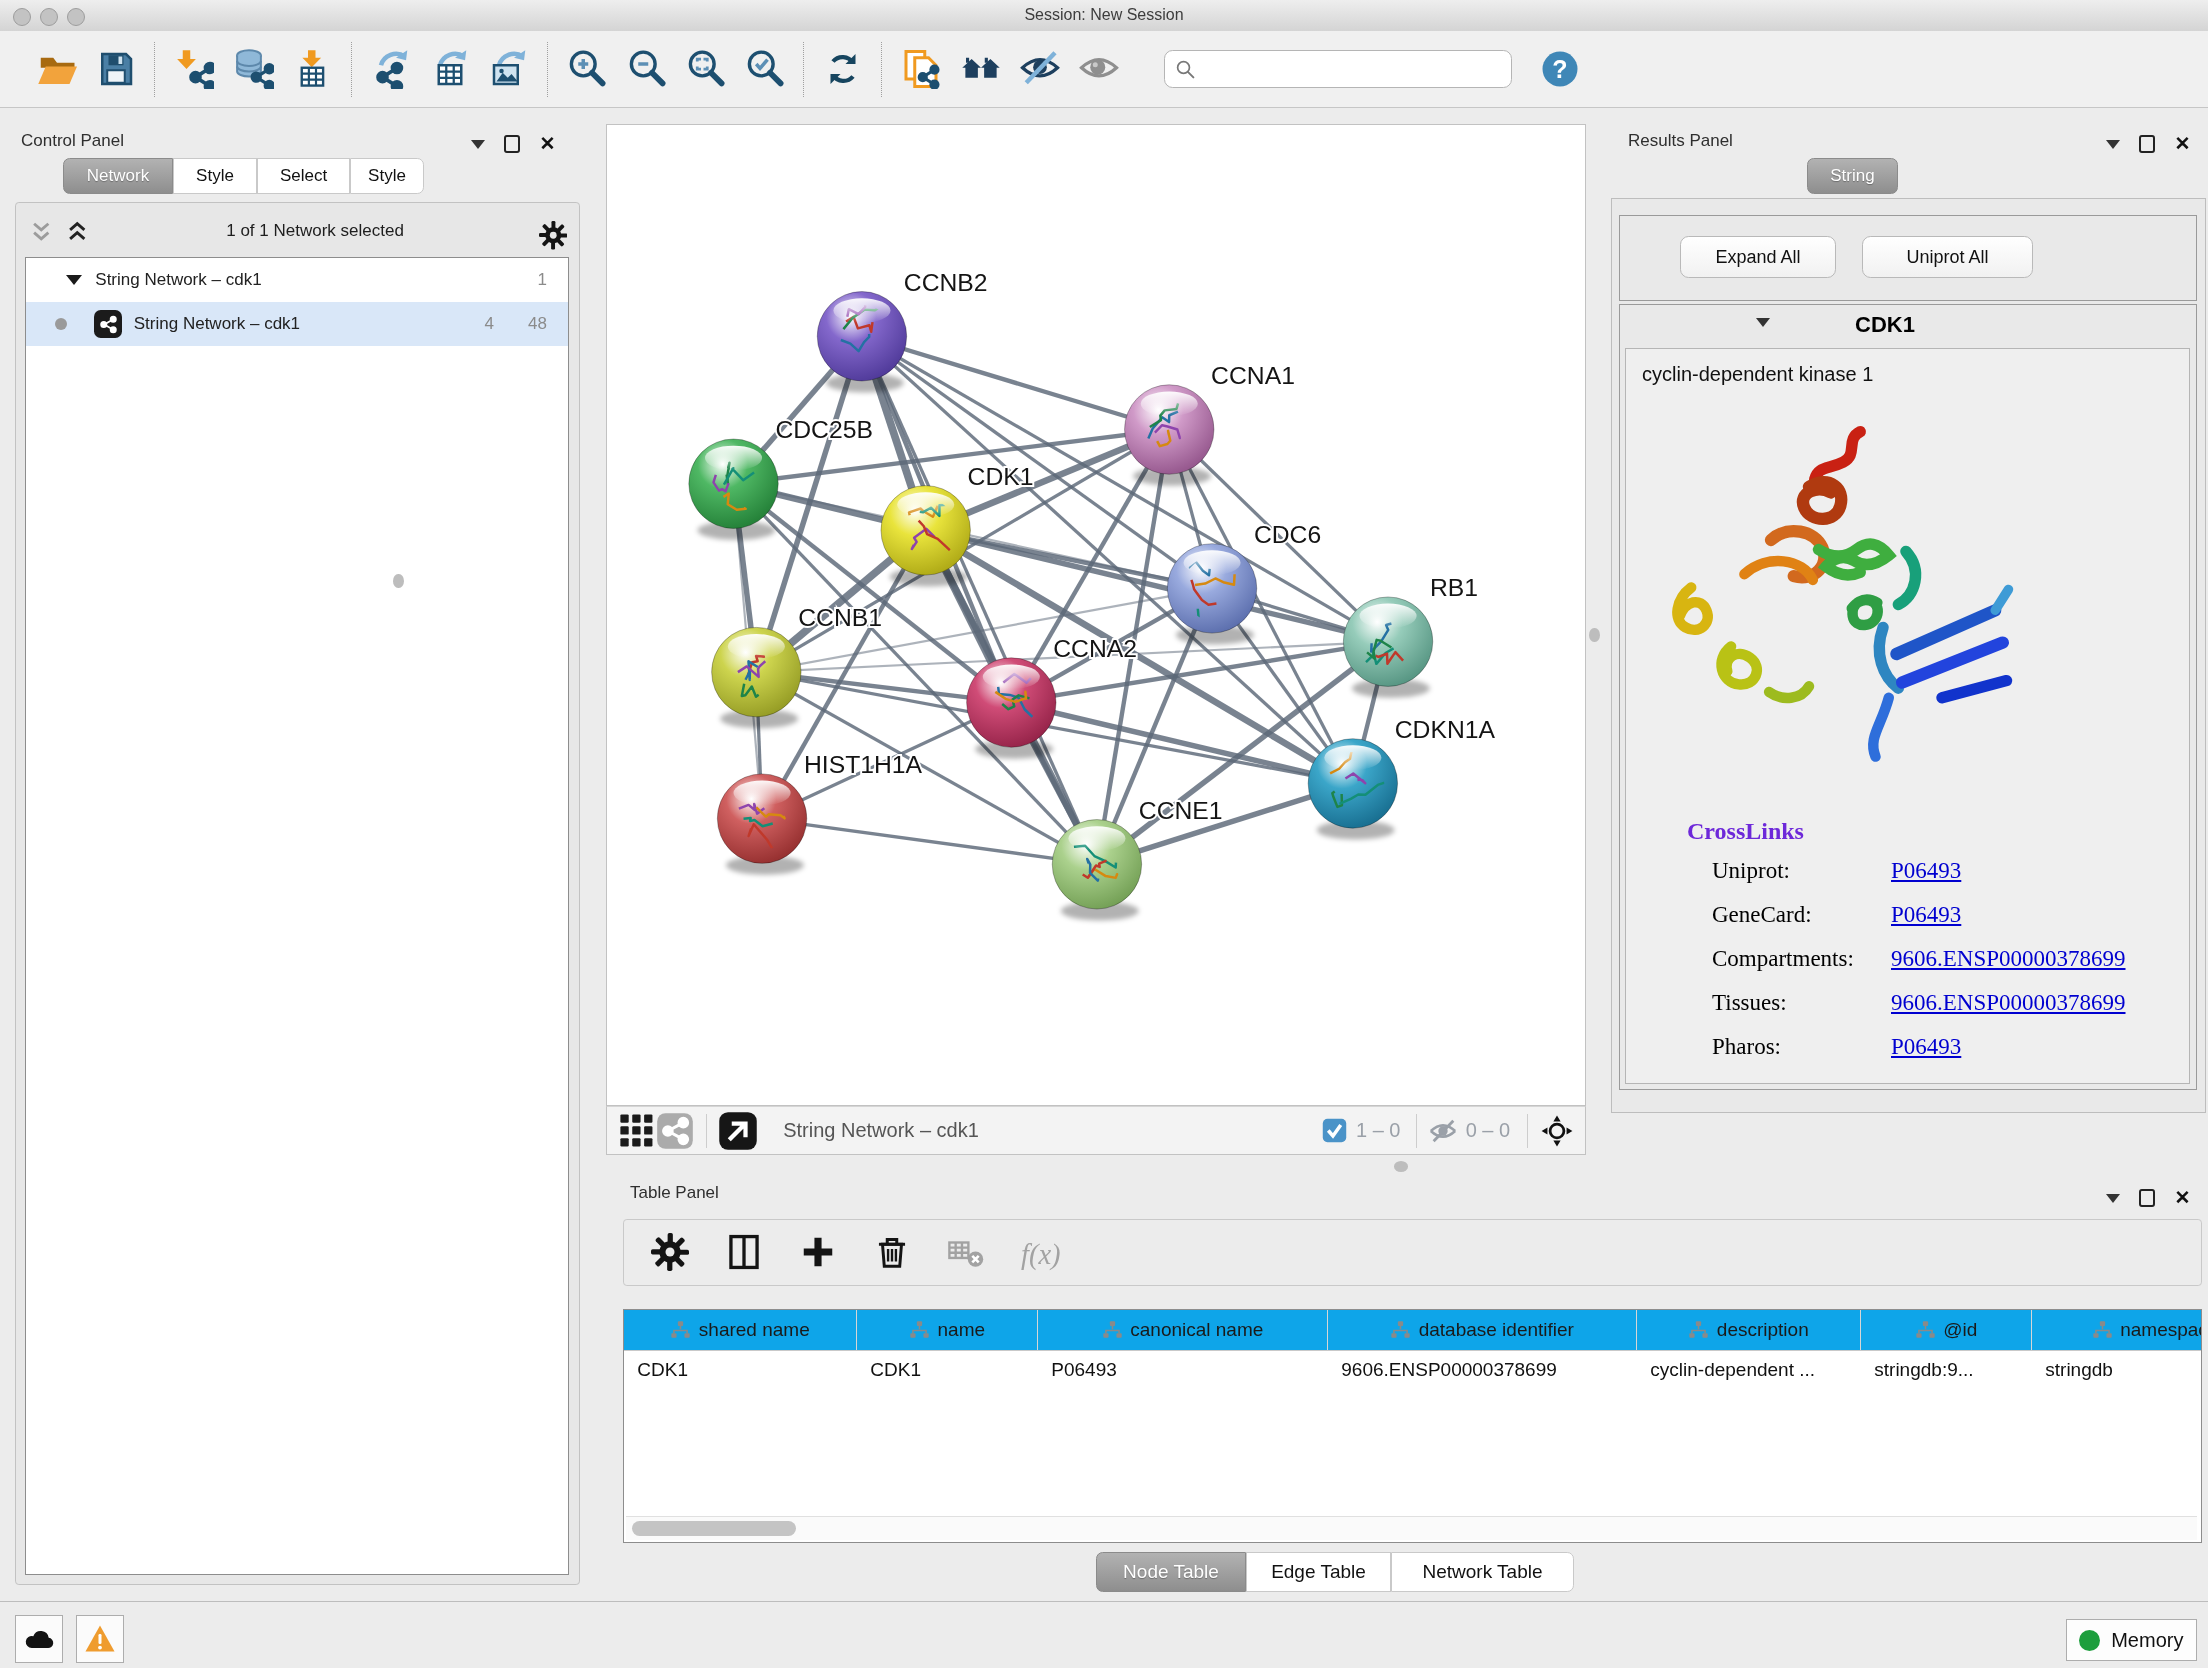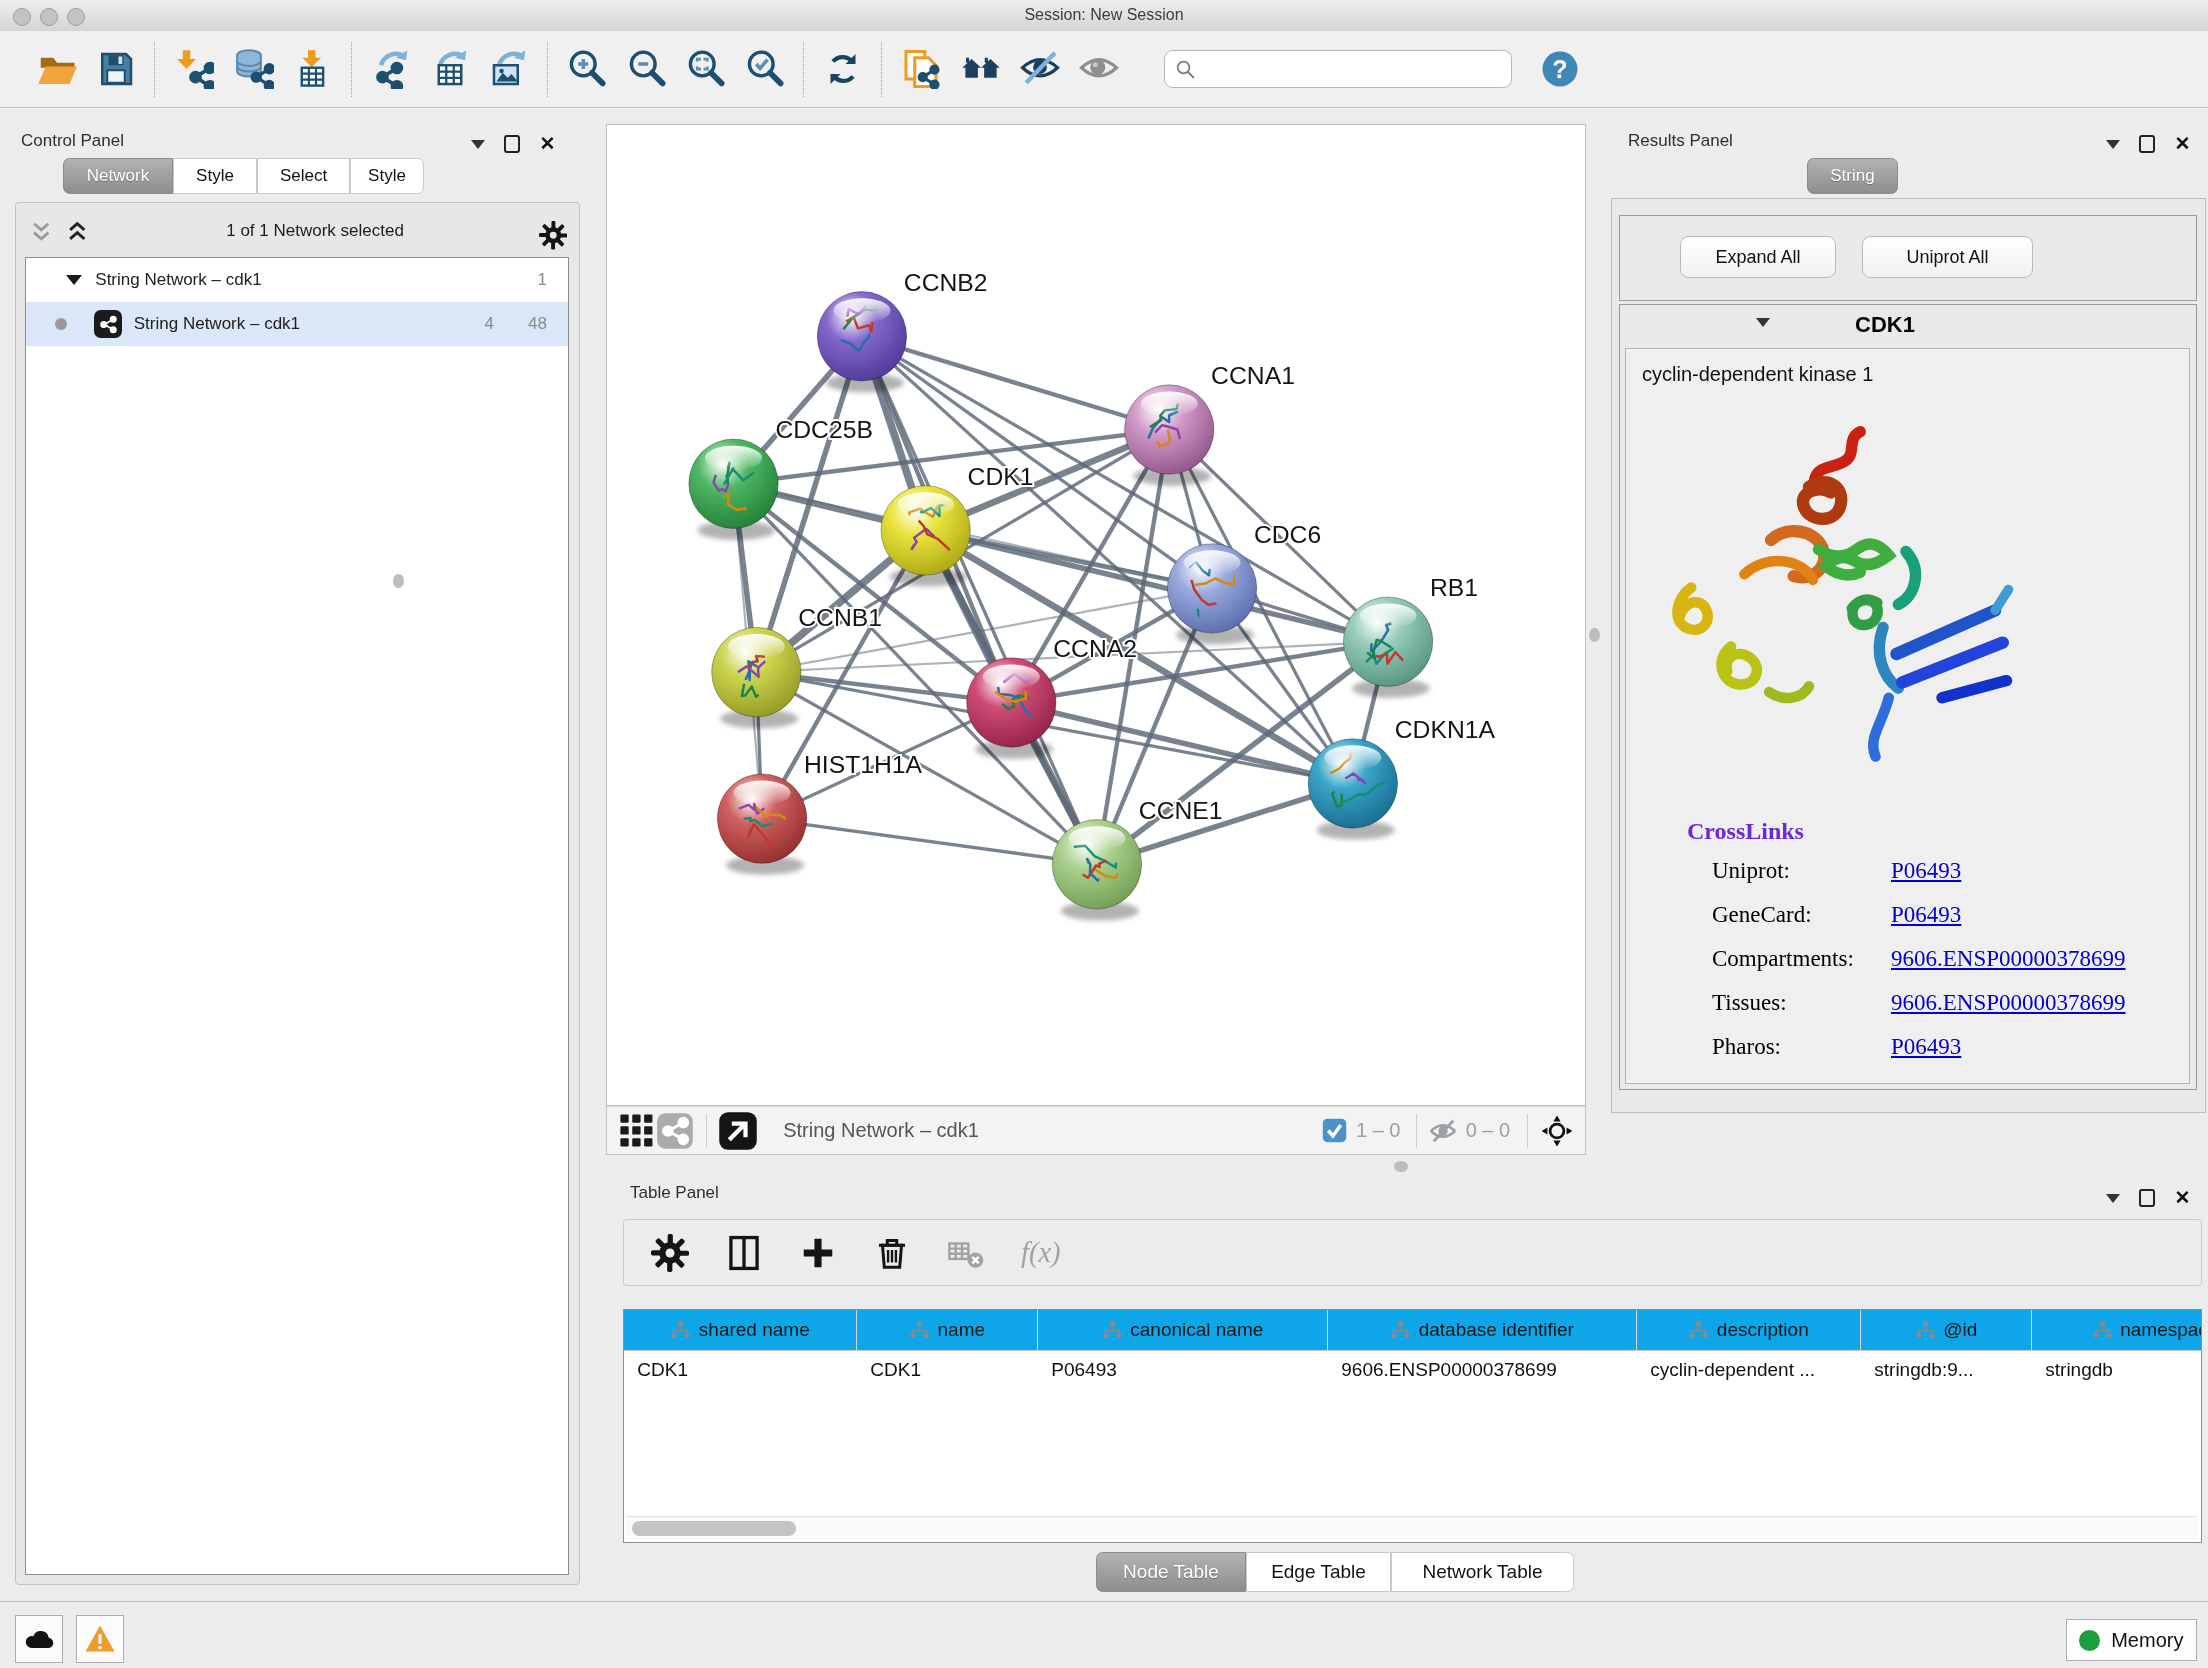--- a/index.html
+++ b/index.html
@@ -65,22 +65,22 @@
           border:1px solid #b9b9b9;border-radius:8.6px;font-size:18px;display:flex;
           align-items:center;justify-content:center;cursor:pointer;color:#111;}
   #rp-cdkbox{left:1619px;top:304px;width:576px;height:784px;border:1.4px solid #9a9a9a;}
   #rp-descbox{left:1625px;top:348px;width:563px;height:734px;border:1px solid #b5b5b5;background:#efefef;}
   #rp-desc{font-size:20px;color:#111;}
   .xl-title{font-family:"Liberation Serif",serif;font-weight:bold;font-size:24px;color:#6d28d9;}
   .xl-label{font-family:"Liberation Serif",serif;font-size:23px;color:#000;}
   .xl-link{font-family:"Liberation Serif",serif;font-size:23px;color:#0000d0;text-decoration:underline;cursor:pointer;}
   
   #tp-toolbar{left:623px;top:1219px;width:1579px;height:67px;background:#ececec;
-              border:1px solid #c9c9c9;border-radius:3.8px;display:flex;align-items:center;
-              gap:36px;padding:1px 27px;box-sizing:border-box;}
+              border:1px solid #c9c9c9;border-radius:3.8px;display:flex;align-items:flex-end;
+              gap:36px;padding:14px 27px;box-sizing:border-box;}
   #tp-table{left:623px;top:1309px;width:1579px;height:234px;background:#fff;
             border:1.4px solid #8d8d8d;overflow:hidden;box-sizing:border-box;}
   #tp-head{display:flex;height:40px;background:#0ea5e9;border-bottom:1px solid #c9c9c9;}
   .th{display:flex;align-items:center;justify-content:center;gap:7.6px;font-size:19px;color:#1a1a1a;
       border-right:1px solid #d6d6d6;box-sizing:border-box;flex:none;overflow:hidden;white-space:nowrap;}
   #tp-row{display:flex;height:38px;}
   .td{font-size:19px;color:#111;padding:7.6px 0 0 13.3px;box-sizing:border-box;flex:none;
       overflow:hidden;white-space:nowrap;}
   #tp-scroll{position:absolute;left:1.9px;bottom:1.9px;width:1571px;height:23px;background:#fafafa;
              border-top:1px solid #e0e0e0;}

